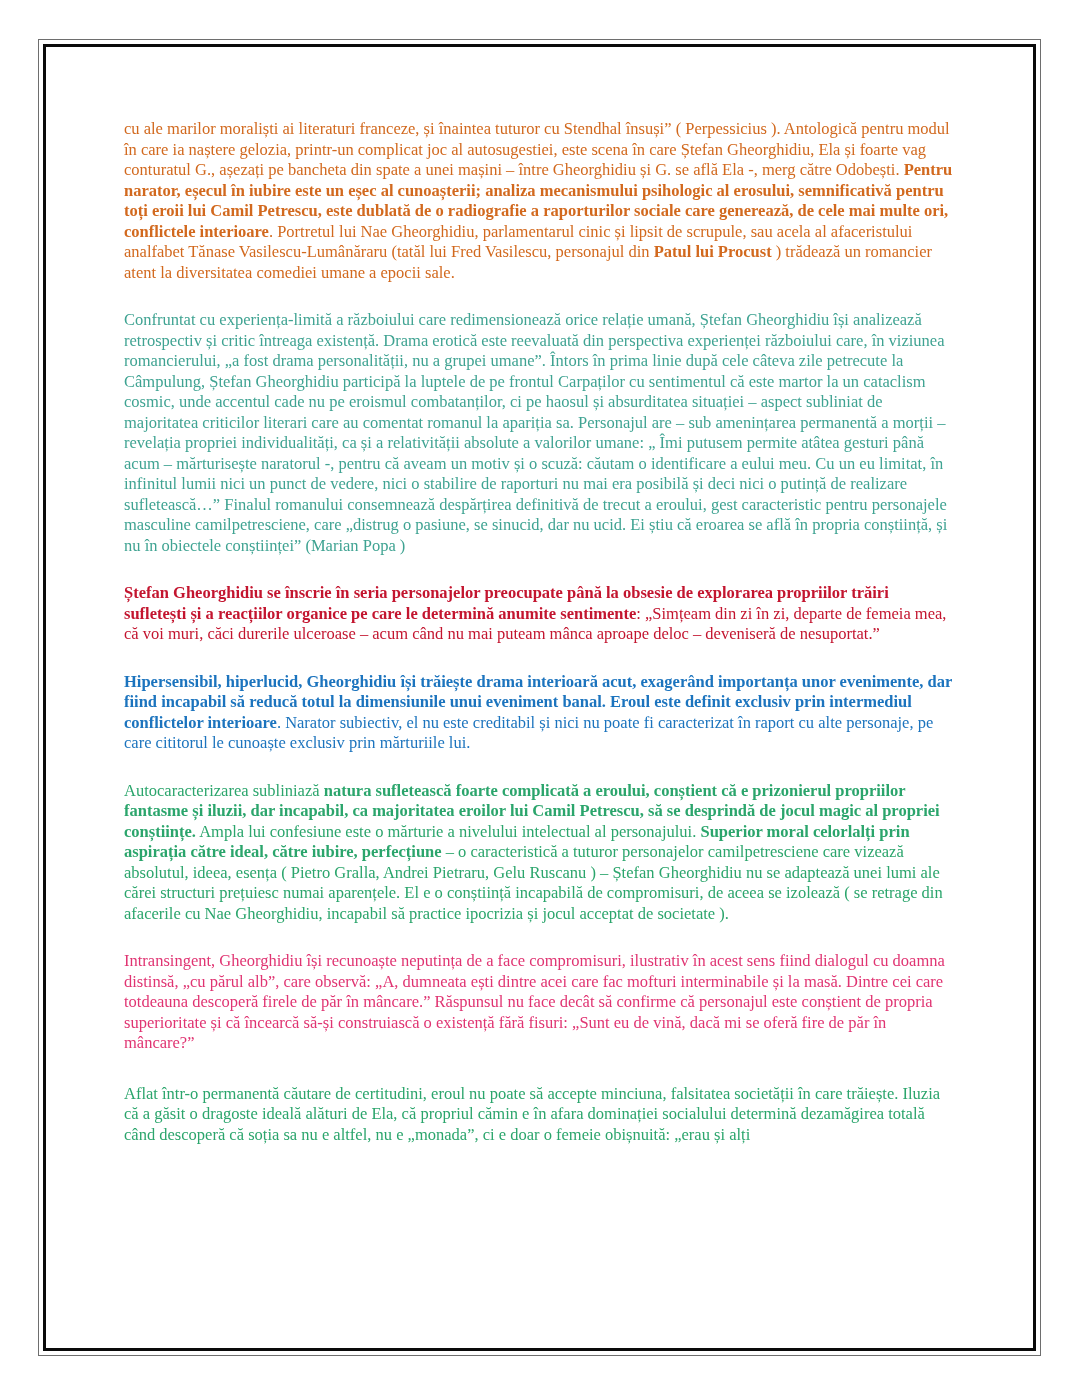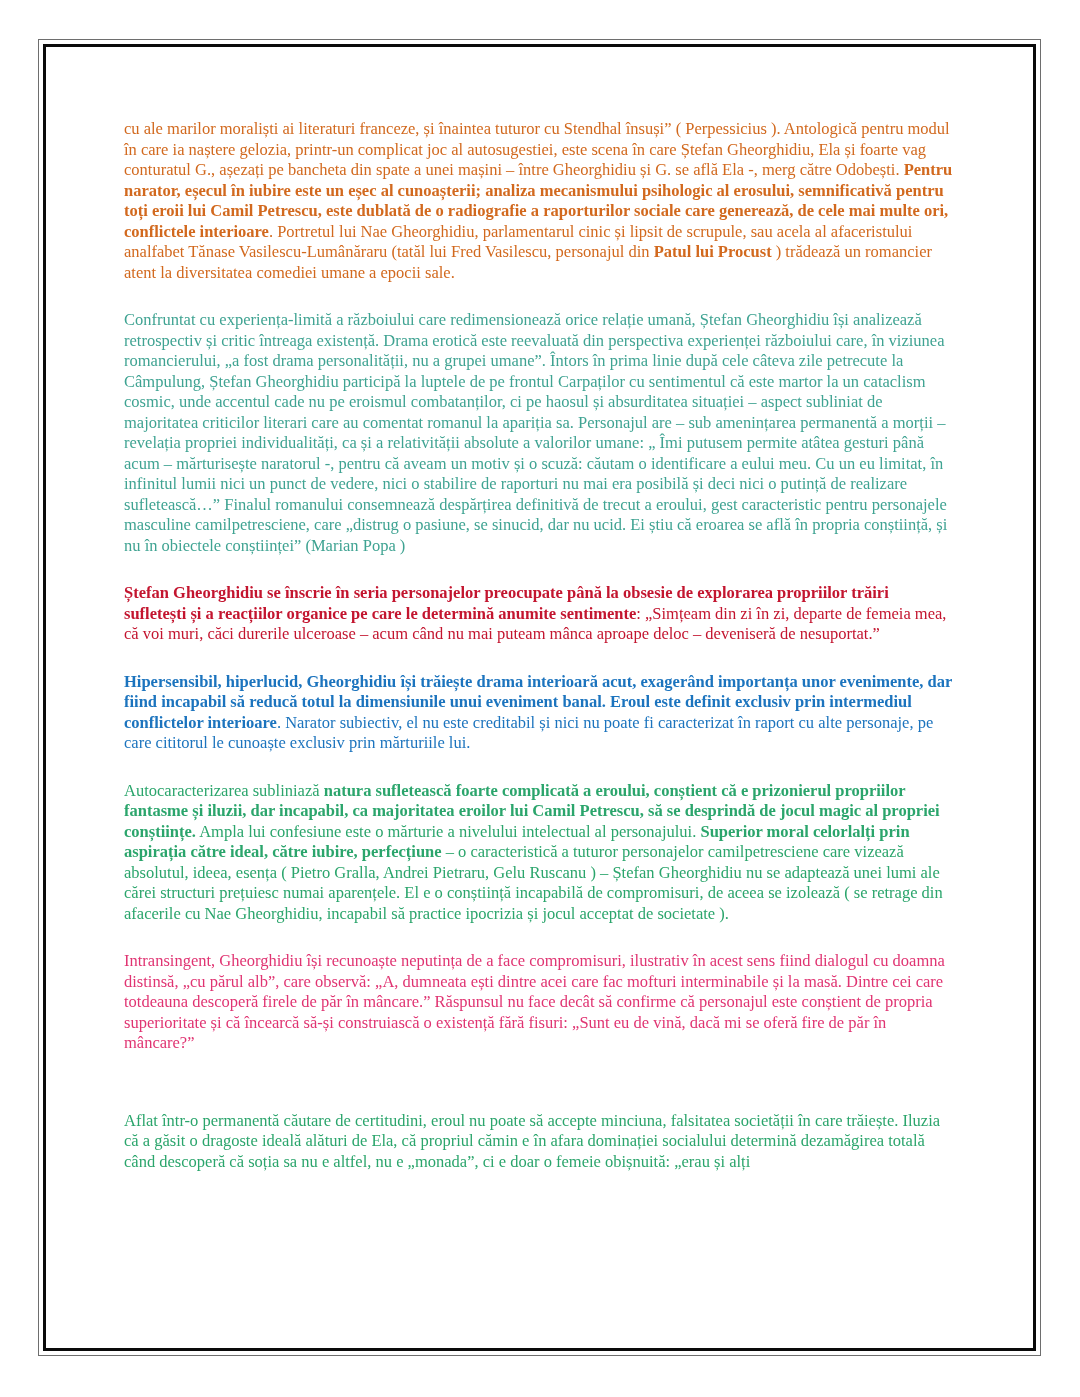--- a/index.html
+++ b/index.html
@@ -42,21 +42,21 @@
     padding: 72px 80px 0 78px;
     overflow: hidden;
   }
   .para {
     margin: 0 0 27px 0;
     font-size: 16.5px;
     line-height: 20.5px;
     text-align: left;
   }
   .para.extra-space {
-    margin-top: 57px;
+    margin-top: 30px;
   }
   .run.b {
     font-weight: bold;
   }
 </style>
 </head>
 <body>
 
 <div class="page">
   <div class="page-frame">

